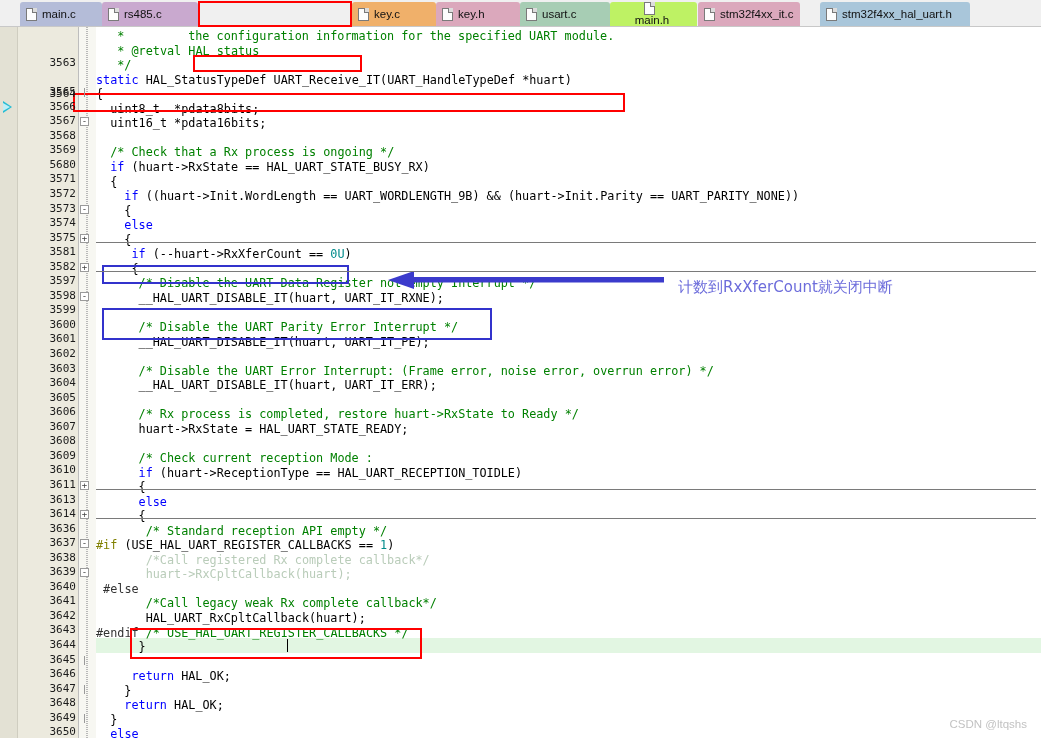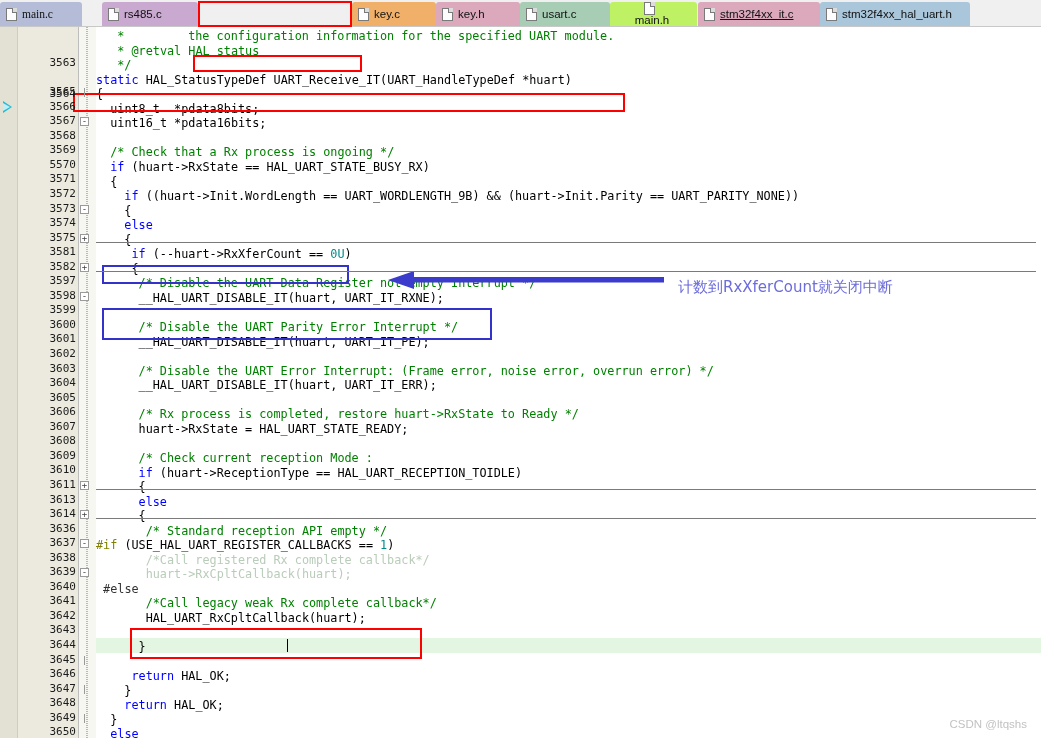--- a/index.html
+++ b/index.html
@@ -176,21 +176,21 @@
   #caret {
     position: absolute;
     width: 1px; height: 13px;
     background: #000;
   }
 </style>
 </head>
 <body>
 
 <div id="tabbar">
-    <div class="tab" style="left: 0; width: 82px; background: rgb(180, 188, 216); font-family: Liberation Serif, serif;">
+    <div class="tab" style="left: 20px; width: 82px; background: rgb(180, 188, 216);">
       <span class="doc-icon"></span>
       <span class="tab-label">main.c</span>
     </div>
     <div class="tab" style="left: 102px; width: 96px; background: rgb(201, 169, 207);">
       <span class="doc-icon"></span>
       <span class="tab-label">rs485.c</span>
     </div>
     <div class="tab" style="left: 352px; width: 84px; background: rgb(240, 176, 106);">
       <span class="doc-icon"></span>
       <span class="tab-label">key.c</span>
@@ -200,21 +200,21 @@
       <span class="tab-label">key.h</span>
     </div>
     <div class="tab" style="left: 520px; width: 90px; background: rgb(167, 205, 180);">
       <span class="doc-icon"></span>
       <span class="tab-label">usart.c</span>
     </div>
     <div class="tab" style="left: 610px; width: 87px; background: #bef264; flex-direction: column;">
       <span class="doc-icon"></span>
       <span class="tab-label">main.h</span>
     </div>
-    <div class="tab" style="left: 698px; width: 122px; background: rgb(219, 168, 188); text-decoration: underline;">
+    <div class="tab" style="left: 698px; width: 102px; background: rgb(219, 168, 188);">
       <span class="doc-icon"></span>
       <span class="tab-label">stm32f4xx_it.c</span>
     </div>
     <div class="tab" style="left: 820px; width: 150px; background: rgb(169, 198, 218);">
       <span class="doc-icon"></span>
       <span class="tab-label">stm32f4xx_hal_uart.h</span>
     </div>
   </div>
 <div id="active-tab-box"></div>
 
@@ -254,20 +254,21 @@
       <div class="codetext" style="top: 453.05px; left: 42.54px;"><span class="plain">{</span></div>
       <div class="codetext" style="top: 467.6px; left: 42.54px;"><span class="kw">else</span></div>
       <div class="codetext" style="top: 482.15px; left: 42.54px;"><span class="plain">{</span></div>
       <div class="codetext" style="top: 496.7px; left: 49.63px;"><span class="cm">/* Standard reception API empty */</span></div>
       <div class="codetext" style="top: 511.25px; left: 0px;"><span class="pp">#if</span><span class="plain"> (USE_HAL_UART_REGISTER_CALLBACKS == </span><span class="num">1</span><span class="plain">)</span></div>
       <div class="codetext" style="top: 525.8px; left: 49.63px;"><span class="cm-d">/*Call registered Rx complete callback*/</span></div>
       <div class="codetext" style="top: 540.35px; left: 49.63px;"><span class="cm-d">huart-&gt;RxCpltCallback(huart);</span></div>
       <div class="codetext" style="top: 554.9px; left: 0px;"><span class="pp2"> #else</span></div>
       <div class="codetext" style="top: 569.45px; left: 49.63px;"><span class="cm">/*Call legacy weak Rx complete callback*/</span></div>
       <div class="codetext" style="top: 584px; left: 49.63px;"><span class="plain">HAL_UART_RxCpltCallback(huart);</span></div>
+      <div class="codetext" style="top: 598.55px; left: 0px;"><span class="pp2">#endif</span><span class="cm"> /* USE_HAL_UART_REGISTER_CALLBACKS */</span></div>
       <div class="codetext" style="top: 613.1px; left: 42.54px;"><span class="plain">}</span></div>
       <div class="codetext" style="top: 642.2px; left: 35.45px;"><span class="kw">return</span><span class="plain"> HAL_OK;</span></div>
       <div class="codetext" style="top: 656.75px; left: 28.36px;"><span class="plain">}</span></div>
       <div class="codetext" style="top: 671.3px; left: 28.36px;"><span class="kw">return</span><span class="plain"> HAL_OK;</span></div>
       <div class="codetext" style="top: 685.85px; left: 14.18px;"><span class="plain">}</span></div>
       <div class="codetext" style="top: 700.4px; left: 14.18px;"><span class="kw">else</span></div>
     </div>
 
   <div id="exec-marker" style="top: 73.65px;"></div>
   <div id="exec-marker-in" style="top: 75.65px;"></div>
@@ -293,21 +294,21 @@
   <div id="cn-annot" style="color: rgb(108, 108, 219);">计数到RxXferCount就关闭中断</div>
 
   <div id="watermark">CSDN @ltqshs</div>
 <div class="lineno" style="top: 29px;">3563</div>
     <div class="lineno" style="top: 60px;">3564</div>
     <div class="lineno" style="top: 58.1px;">3565</div>
     <div class="lineno" style="top: 72.65px;">3566</div>
     <div class="lineno" style="top: 87.2px;">3567</div>
     <div class="lineno" style="top: 101.75px;">3568</div>
     <div class="lineno" style="top: 116.3px;">3569</div>
-    <div class="lineno" style="top: 130.85px;">5570</div>
+    <div class="lineno" style="top: 130.85px;">5680</div>
     <div class="lineno" style="top: 145.4px;">3571</div>
     <div class="lineno" style="top: 159.95px;">3572</div>
     <div class="lineno" style="top: 174.5px;">3573</div>
     <div class="lineno" style="top: 189.05px;">3574</div>
     <div class="lineno" style="top: 203.6px;">3575</div>
     <div class="lineno" style="top: 218.15px;">3581</div>
     <div class="lineno" style="top: 232.7px;">3582</div>
     <div class="lineno" style="top: 247.25px;">3597</div>
     <div class="lineno" style="top: 261.8px;">3598</div>
     <div class="lineno" style="top: 276.35px;">3599</div>

